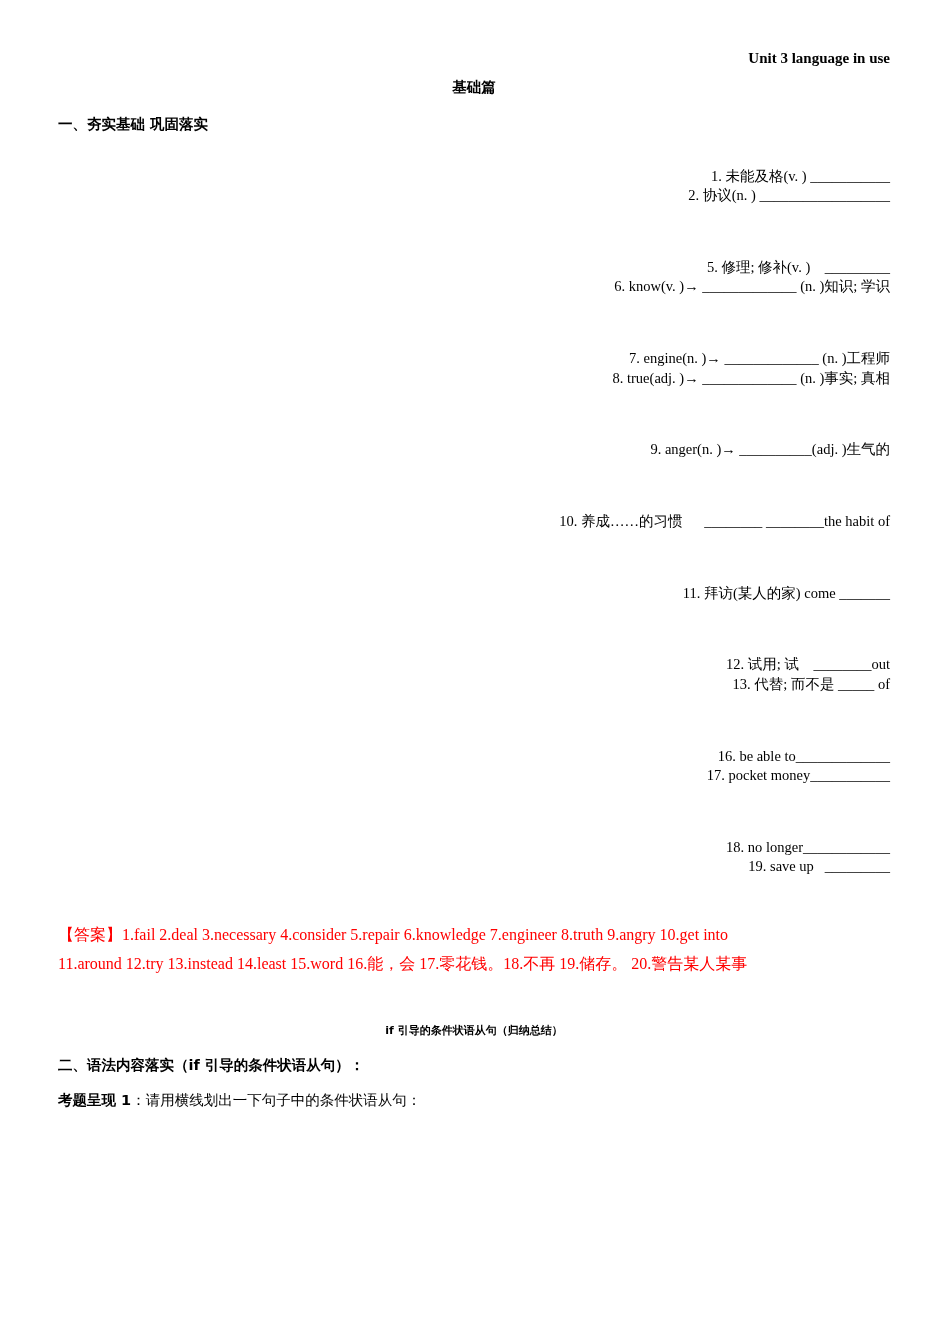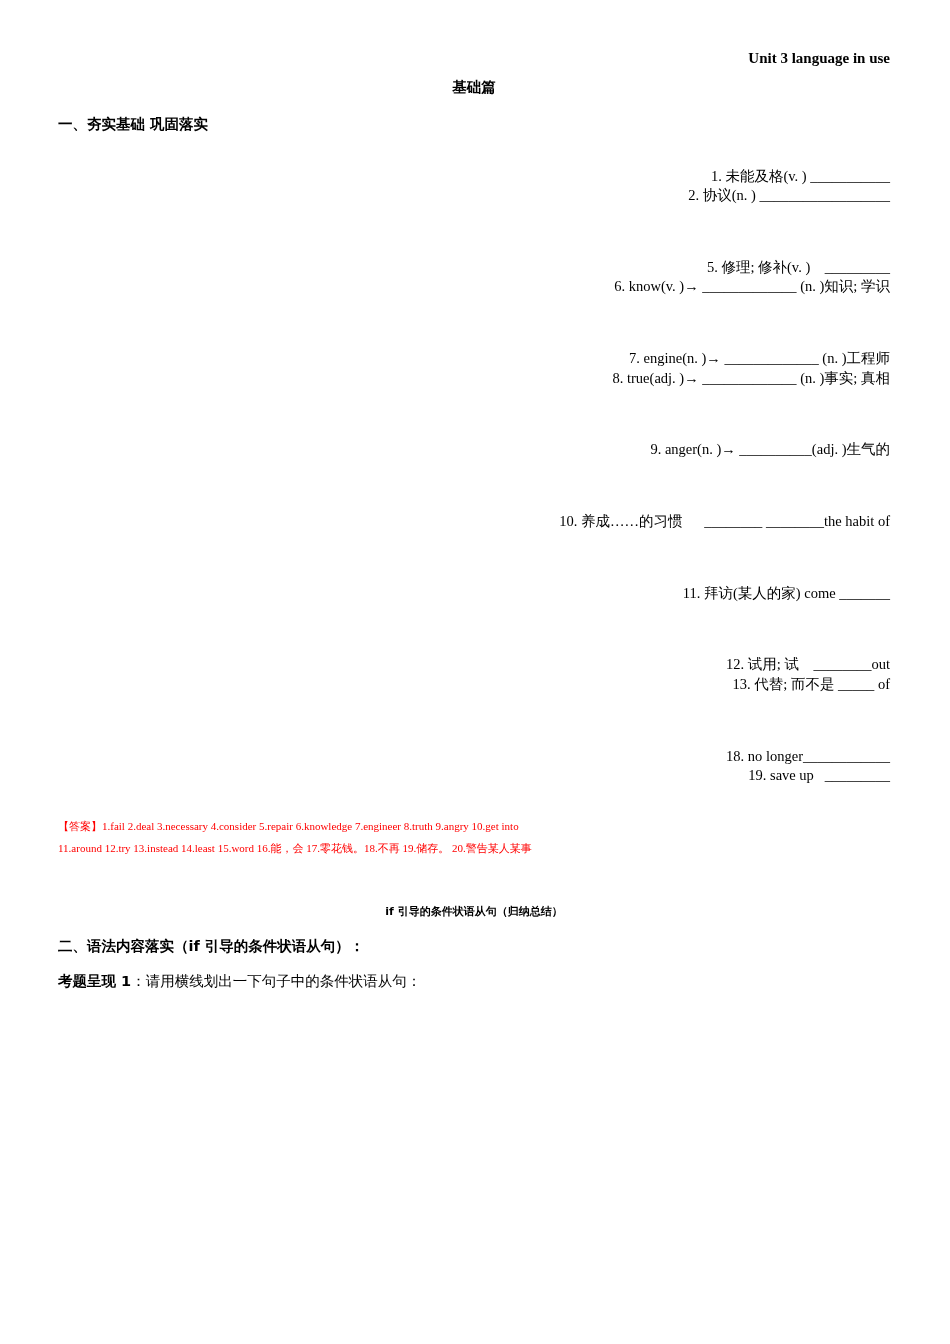--- a/index.html
+++ b/index.html
@@ -45,23 +45,23 @@
     line-height: 1.35;
     white-space: pre-wrap;
     text-align: right;
   }
   .row .cell {
     display: inline-block;
     vertical-align: top;
   }
   .ans {
     color: #ff0000;
-    font-size: 11px;
+    font-size: 16px;
     line-height: 1.7;
-    margin-top: 12px;
+    margin-top: 24px;
   }
   .ans .tag { font-family: "DejaVu Sans", sans-serif; }
   .ans-line2 { margin-top: 2px; }
   .grammar-title {
     text-align: center;
     font-weight: bold;
     font-size: 11px;
     font-family: "DejaVu Sans", sans-serif;
     margin: 46px 0 0 0;
   }
@@ -108,20 +108,24 @@
     <span class="cell">10. 养成……的习惯      ________ ________the habit of</span>
   </div>
   <div class="row">
     <span class="cell">11. 拜访(某人的家) come _______</span>
   </div>
   <div class="row">
     <span class="cell" style="width:280px">12. 试用; 试    ________out</span>
     <span class="cell">13. 代替; 而不是 _____ of</span>
   </div>
   <div class="row">
+    <span class="cell" style="width:350px">16. be able to_____________</span>
+    <span class="cell">17. pocket money___________</span>
+  </div>
+  <div class="row">
     <span class="cell" style="width:290px">18. no longer____________</span>
     <span class="cell">19. save up   _________</span>
   </div>
 
   <div class="ans">
     <span class="tag">【答案】</span><span>1.fail  2.deal  3.necessary  4.consider  5.repair  6.knowledge  7.engineer   8.truth  9.angry  10.get into</span>
     <div class="ans-line2">11.around  12.try  13.instead  14.least  15.word  16.能，会  17.零花钱。18.不再  19.储存。 20.警告某人某事</div>
   </div>
 
   <div class="grammar-title">if 引导的条件状语从句（归纳总结）</div>

